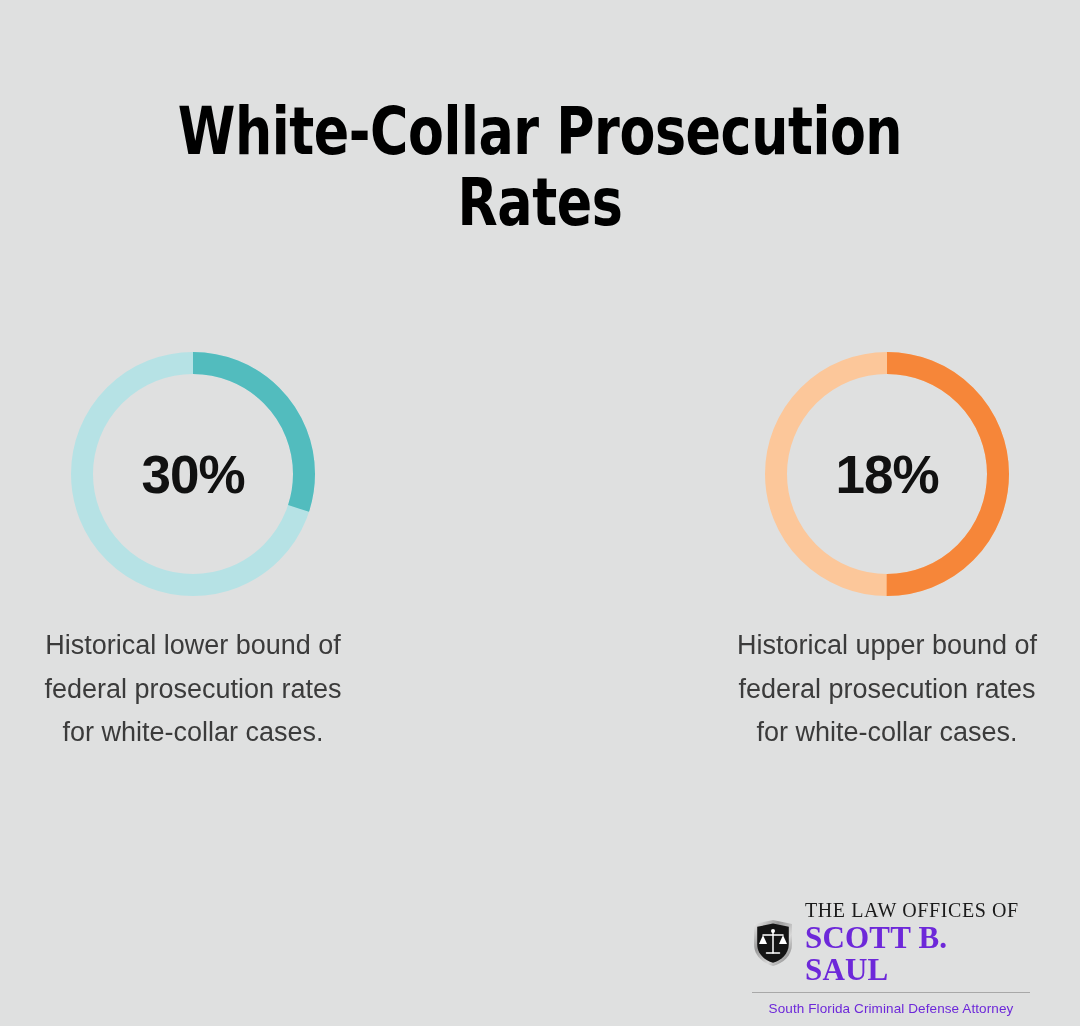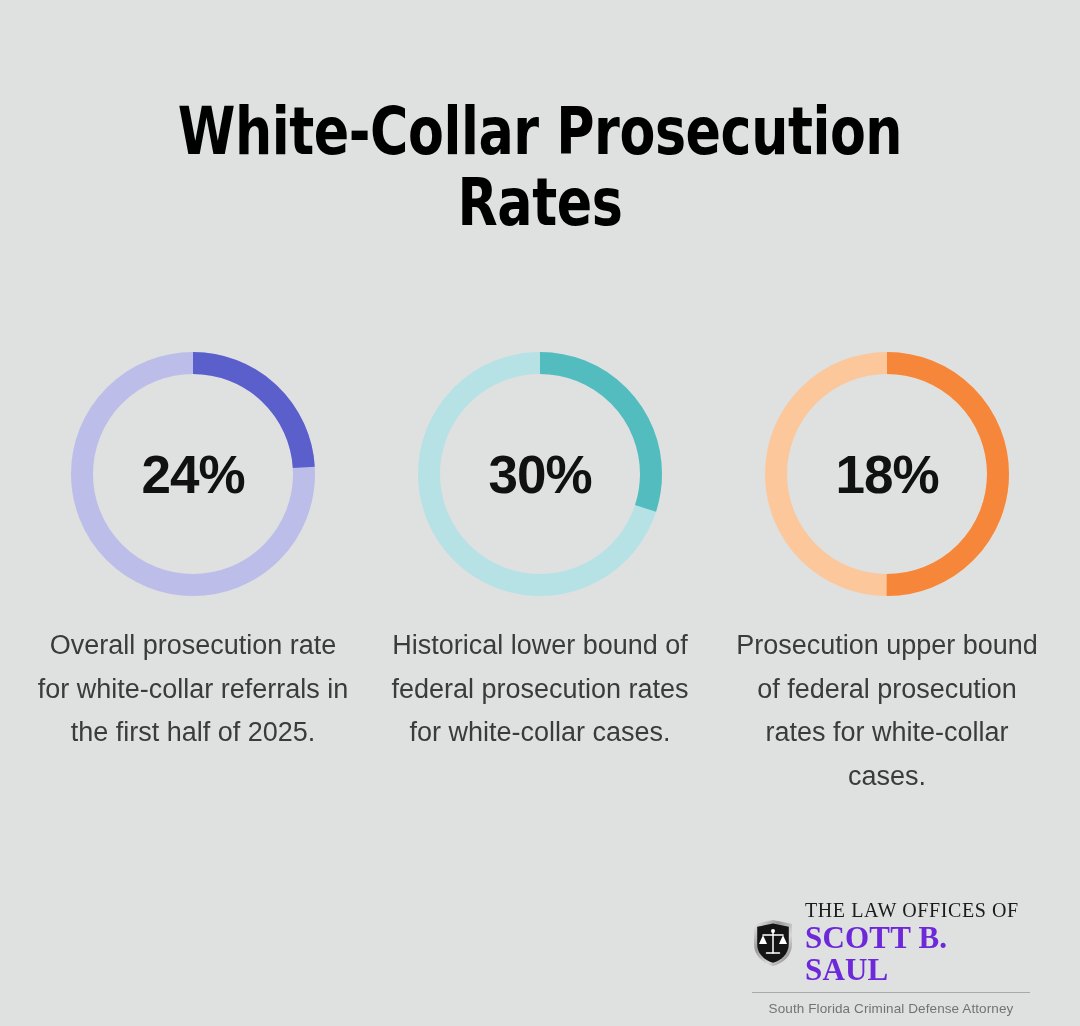--- a/index.html
+++ b/index.html
@@ -160,67 +160,57 @@
     height: 1px;
     background: #a8a8a8;
     width: 278px;
   }
 
   .logo-tagline {
     margin-top: 8px;
     text-align: center;
     font-family: "Liberation Sans", sans-serif;
     font-size: 13.5px;
-    color: #737373;
+    color: #6d28d9;
     letter-spacing: 0.1px;
     width: 278px;
   }
 </style>
 </head>
 <body>
 
 <div class="page">
 
   <div class="title-wrap">
     <h1 class="title">White-Collar Prosecution Rates</h1>
   </div>
 
   <div class="stats-row">
 
-    <div class="stat-col">
-      <div class="donut">
-        <svg viewBox="0 0 244 244" aria-hidden="true">
-          <circle class="donut-track" cx="122" cy="122" r="111" stroke="#bcbde8"></circle>
-          <circle class="donut-value" cx="122" cy="122" r="111" stroke="#5a5fcc" stroke-dasharray="167.4 530.0"></circle>
-        </svg>
-        <div class="donut-label">24%</div>
-      </div>
-      <p class="caption">Overall prosecution rate for white-collar referrals in the first half of 2025.</p>
-    </div>
 
     <div class="stat-col">
       <div class="donut">
         <svg viewBox="0 0 244 244" aria-hidden="true">
           <circle class="donut-track" cx="122" cy="122" r="111" stroke="#b6e2e5"></circle>
           <circle class="donut-value" cx="122" cy="122" r="111" stroke="#52bcbe" stroke-dasharray="209.2 488.2"></circle>
         </svg>
         <div class="donut-label">30%</div>
       </div>
       <p class="caption">Historical lower bound of federal prosecution rates for white-collar cases.</p>
     </div>
 
     <div class="stat-col">
       <div class="donut">
         <svg viewBox="0 0 244 244" aria-hidden="true">
           <circle class="donut-track" cx="122" cy="122" r="111" stroke="#fcc79a"></circle>
           <circle class="donut-value" cx="122" cy="122" r="111" stroke="#f68639" stroke-dasharray="348.7 348.7"></circle>
         </svg>
         <div class="donut-label">18%</div>
       </div>
-      <p class="caption">Prosecution upper bound of federal prosecution rates for white-collar cases.</p>
+      <p class="caption">Historical upper bound of federal prosecution rates for white-collar cases.</p>
     </div>
 
   </div>
 
   <div class="logo">
     <div class="logo-top">
       <svg class="shield" viewBox="0 0 42 48">
         <defs>
           <linearGradient id="shieldEdge" x1="0" y1="0" x2="1" y2="1">
             <stop offset="0%" stop-color="#f2f2f2"></stop>

